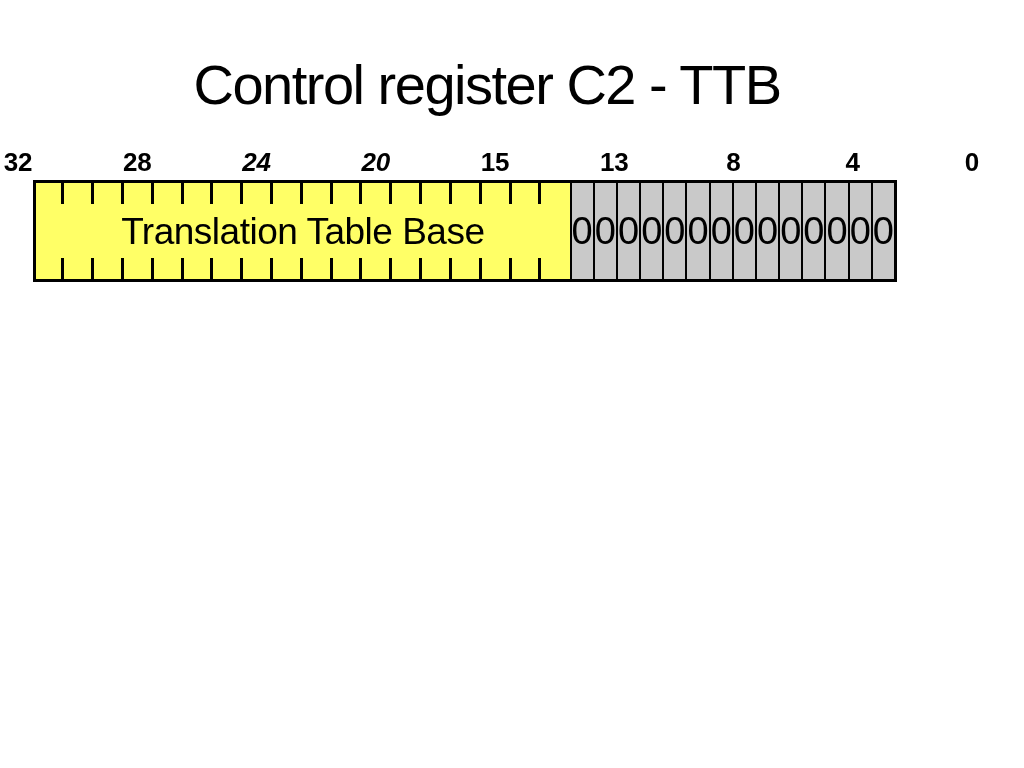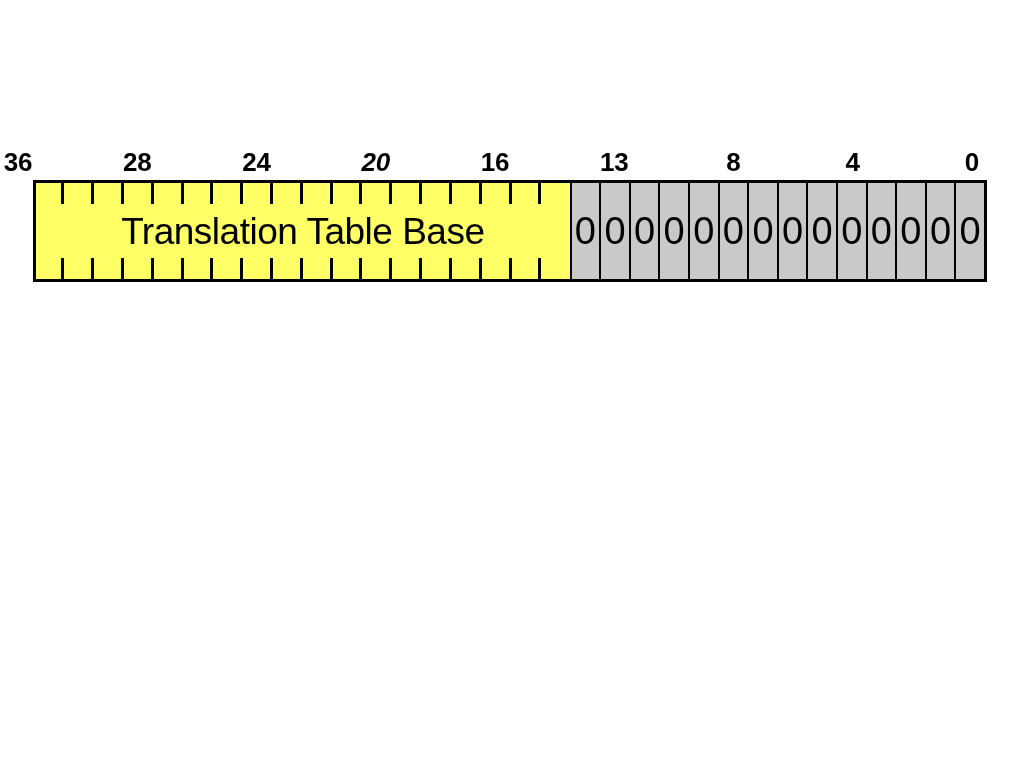--- a/index.html
+++ b/index.html
@@ -38,21 +38,21 @@
     transform: translateX(-50%);
     font-size: 26px;
     font-weight: 700;
     line-height: 1;
     white-space: nowrap;
   }
   .register {
     position: absolute;
     left: 33px;
     top: 180px;
-    width: 954px;
+    width: 864px;
     height: 102px;
     box-sizing: border-box;
     border: 3px solid #000000;
     display: flex;
   }
   .field-main {
     position: relative;
     width: 533.6px;
     display: flex;
     align-items: center;
@@ -86,27 +86,28 @@
     justify-content: center;
     font-size: 38px;
     line-height: 1;
   }
 </style>
 </head>
 <body>
 
 <div class="slide">
 
+  <h1 class="title">Control register C2 - TTB</h1>
 
   <div id="bit-scale">
-      <span class="scale-label" style="left: 18.0938px;">36</span>
+      <span class="scale-label" style="left: 18.0938px;">32</span>
       <span class="scale-label" style="left: 137.344px;">28</span>
-      <span class="scale-label" style="left: 256.594px;">24</span>
+      <span class="scale-label" style="left: 256.594px; font-style: italic;">24</span>
       <span class="scale-label" style="left: 375.844px; font-style: italic;">20</span>
-      <span class="scale-label" style="left: 495.094px;">16</span>
+      <span class="scale-label" style="left: 495.094px;">15</span>
       <span class="scale-label" style="left: 614.344px;">13</span>
       <span class="scale-label" style="left: 733.594px;">8</span>
       <span class="scale-label" style="left: 852.844px;">4</span>
       <span class="scale-label" style="left: 972.094px;">0</span>
     </div>
 
   <div class="register">
     <div class="field-main" id="field-main" style="background: rgb(255, 255, 102);">
       <span class="field-label">Translation Table Base</span>
     <div class="tick tick-top" style="left: 25.3125px;"></div>

